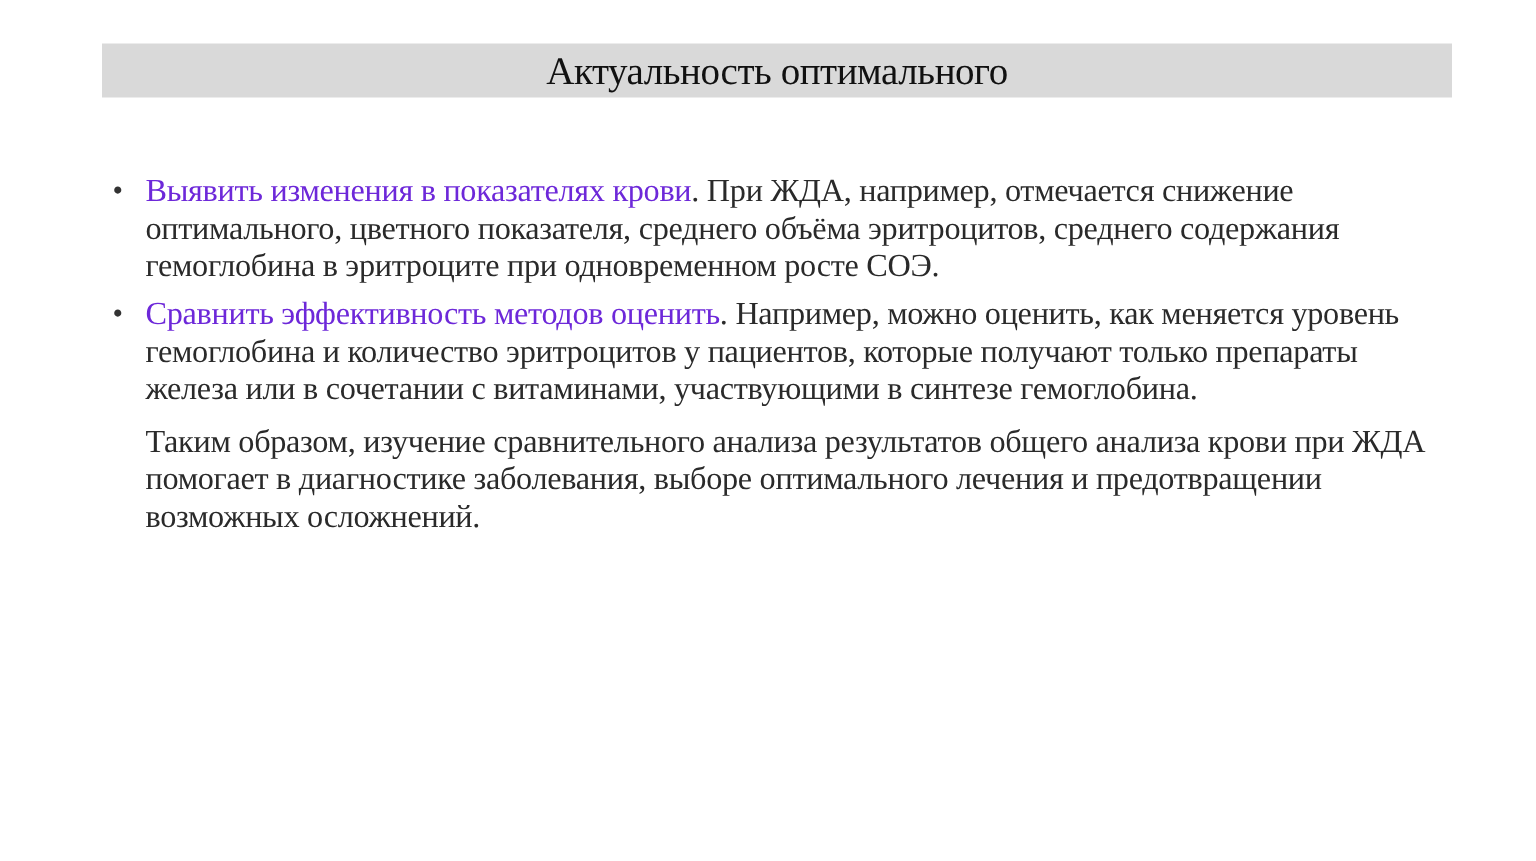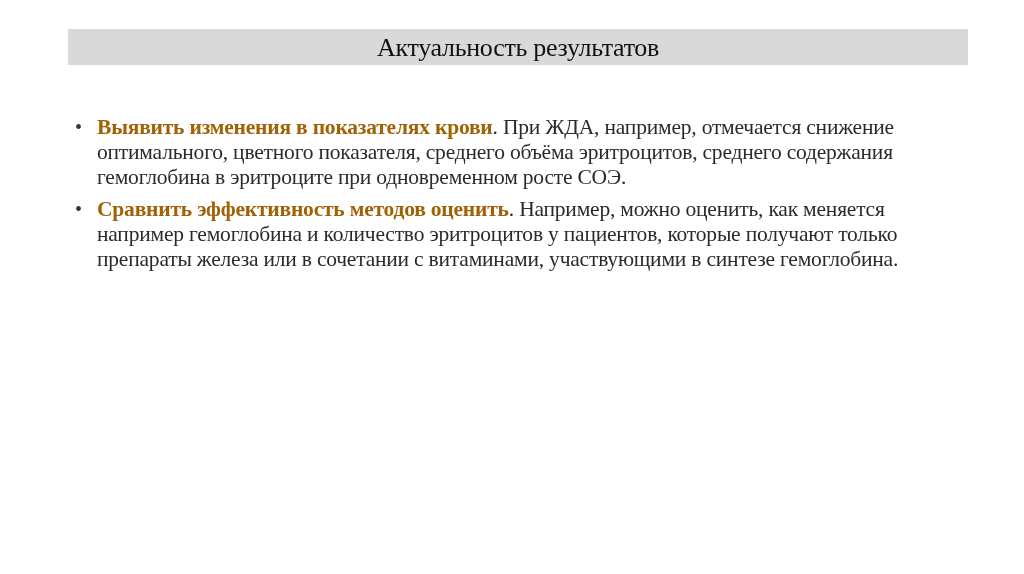--- a/index.html
+++ b/index.html
@@ -49,41 +49,42 @@
       margin-bottom: 7px;
     }
     .bullet-dot {
       position: absolute;
       left: 3px;
       top: 0;
       font-size: 20px;
       color: #333333;
     }
     .bold-lead {
-      font-weight: bold;
-      color: #a16207;
+      font-weight: normal;
+      color: #6d28d9;
     }
     .paragraph {
       padding-left: 25px;
       font-size: 21.5px;
       line-height: 25px;
       letter-spacing: -0.2px;
       color: #2a2a2a;
       margin-top: 10px;
     }
   </style>
 </head>
 <body>
 
 <div class="title-bar">
-  <span class="title-text">Актуальность результатов</span>
+  <span class="title-text">Актуальность оптимального</span>
 </div>
 
 <div class="content">
   <div class="bullet-item">
     <span class="bullet-dot">•</span>
     <span class="bold-lead">Выявить изменения в показателях крови</span><span>. При ЖДА, например, отмечается снижение оптимального, цветного показателя, среднего объёма эритроцитов, среднего содержания гемоглобина в эритроците при одновременном росте СОЭ.</span>
   </div>
   <div class="bullet-item">
     <span class="bullet-dot">•</span>
-    <span class="bold-lead">Сравнить эффективность методов оценить</span><span>. Например, можно оценить, как меняется например гемоглобина и количество эритроцитов у пациентов, которые получают только препараты железа или в сочетании с витаминами, участвующими в синтезе гемоглобина.</span>
+    <span class="bold-lead">Сравнить эффективность методов оценить</span><span>. Например, можно оценить, как меняется уровень гемоглобина и количество эритроцитов у пациентов, которые получают только препараты железа или в сочетании с витаминами, участвующими в синтезе гемоглобина.</span>
   </div>
+  <div class="paragraph">Таким образом, изучение сравнительного анализа результатов общего анализа крови при ЖДА помогает в диагностике заболевания, выборе оптимального лечения и предотвращении возможных осложнений.</div>
 </div>
 
 </body></html>

